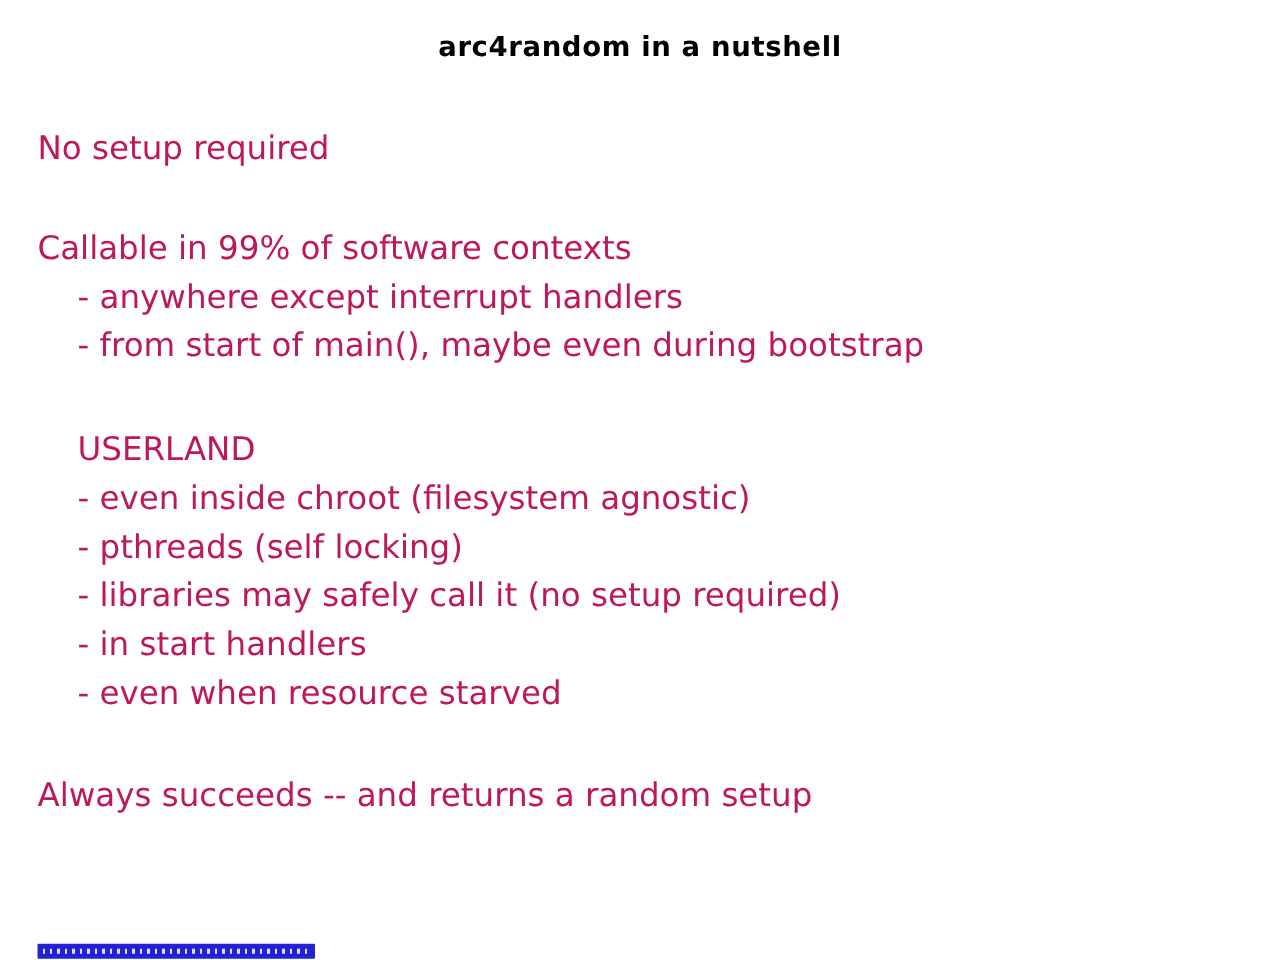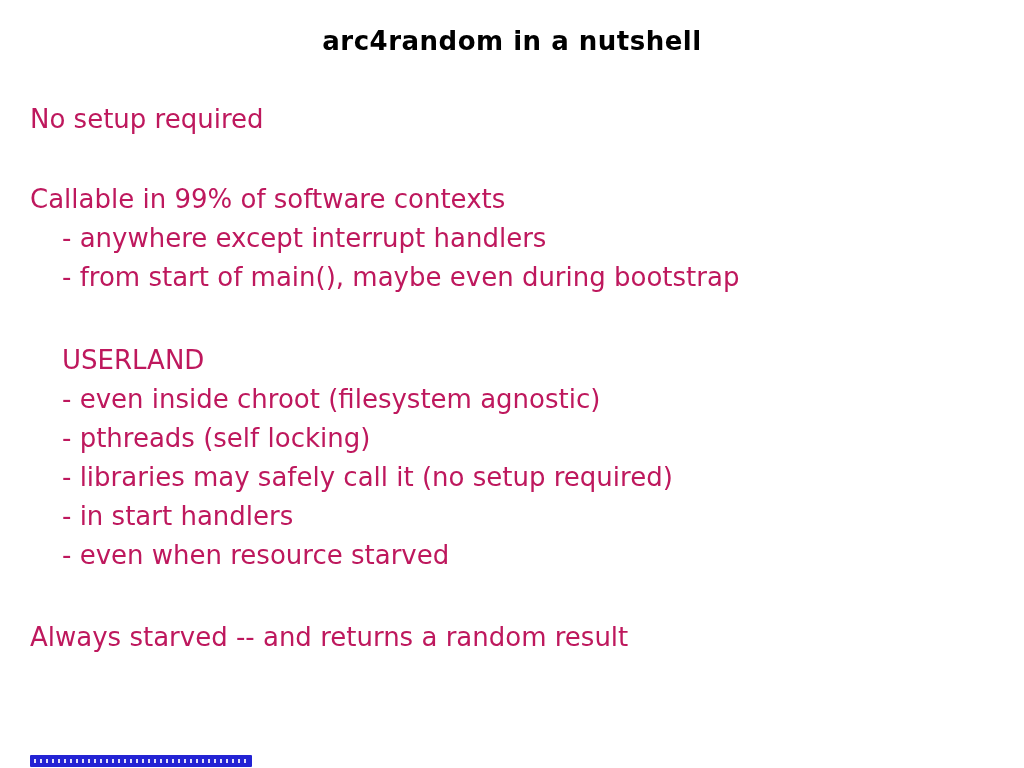--- a/index.html
+++ b/index.html
@@ -14,21 +14,21 @@
     background: #ffffff;
     overflow: hidden;
     font-family: "DejaVu Sans", sans-serif;
   }
   .title {
     position: absolute;
     top: 26px;
     left: 0;
     right: 0;
     text-align: center;
-    font-size: 26px;
+    font-size: 22px;
     font-weight: bold;
     color: #000000;
     letter-spacing: 0.5px;
   }
   .body-text {
     position: absolute;
     top: 100px;
     left: 30px;
     right: 20px;
     color: #be185d;
@@ -96,21 +96,21 @@
     <div class="line indent">- pthreads (self locking)</div>
 
     <div class="line indent">- libraries may safely call it (no setup required)</div>
 
     <div class="line indent">- in start handlers</div>
 
     <div class="line indent">- even when resource starved</div>
 
     <div class="gap-c"></div>
 
-    <div class="line">Always starved -- and returns a random result</div>
+    <div class="line">Always succeeds -- and returns a random setup</div>
 
   </div>
 
   <div class="footer-bar">
     <div class="ticks"></div>
   </div>
 
 </div>
 
 </body></html>

